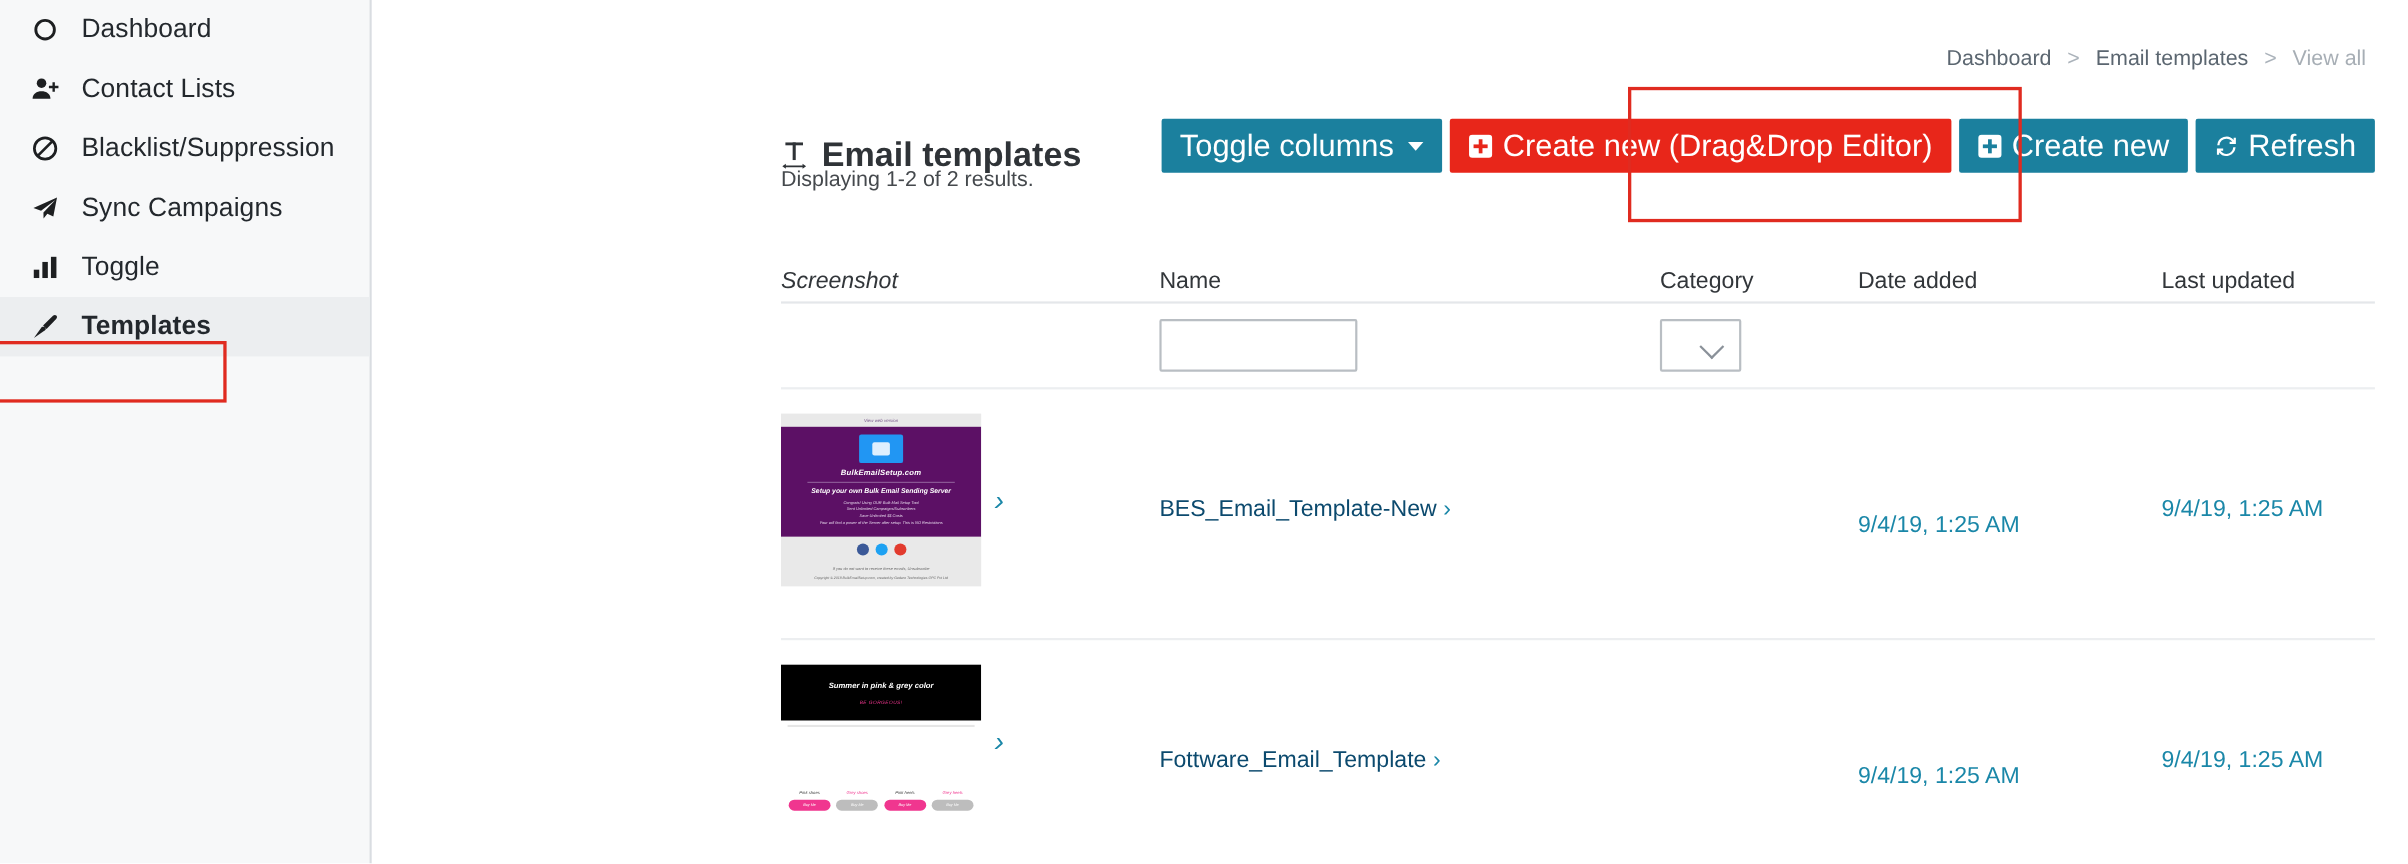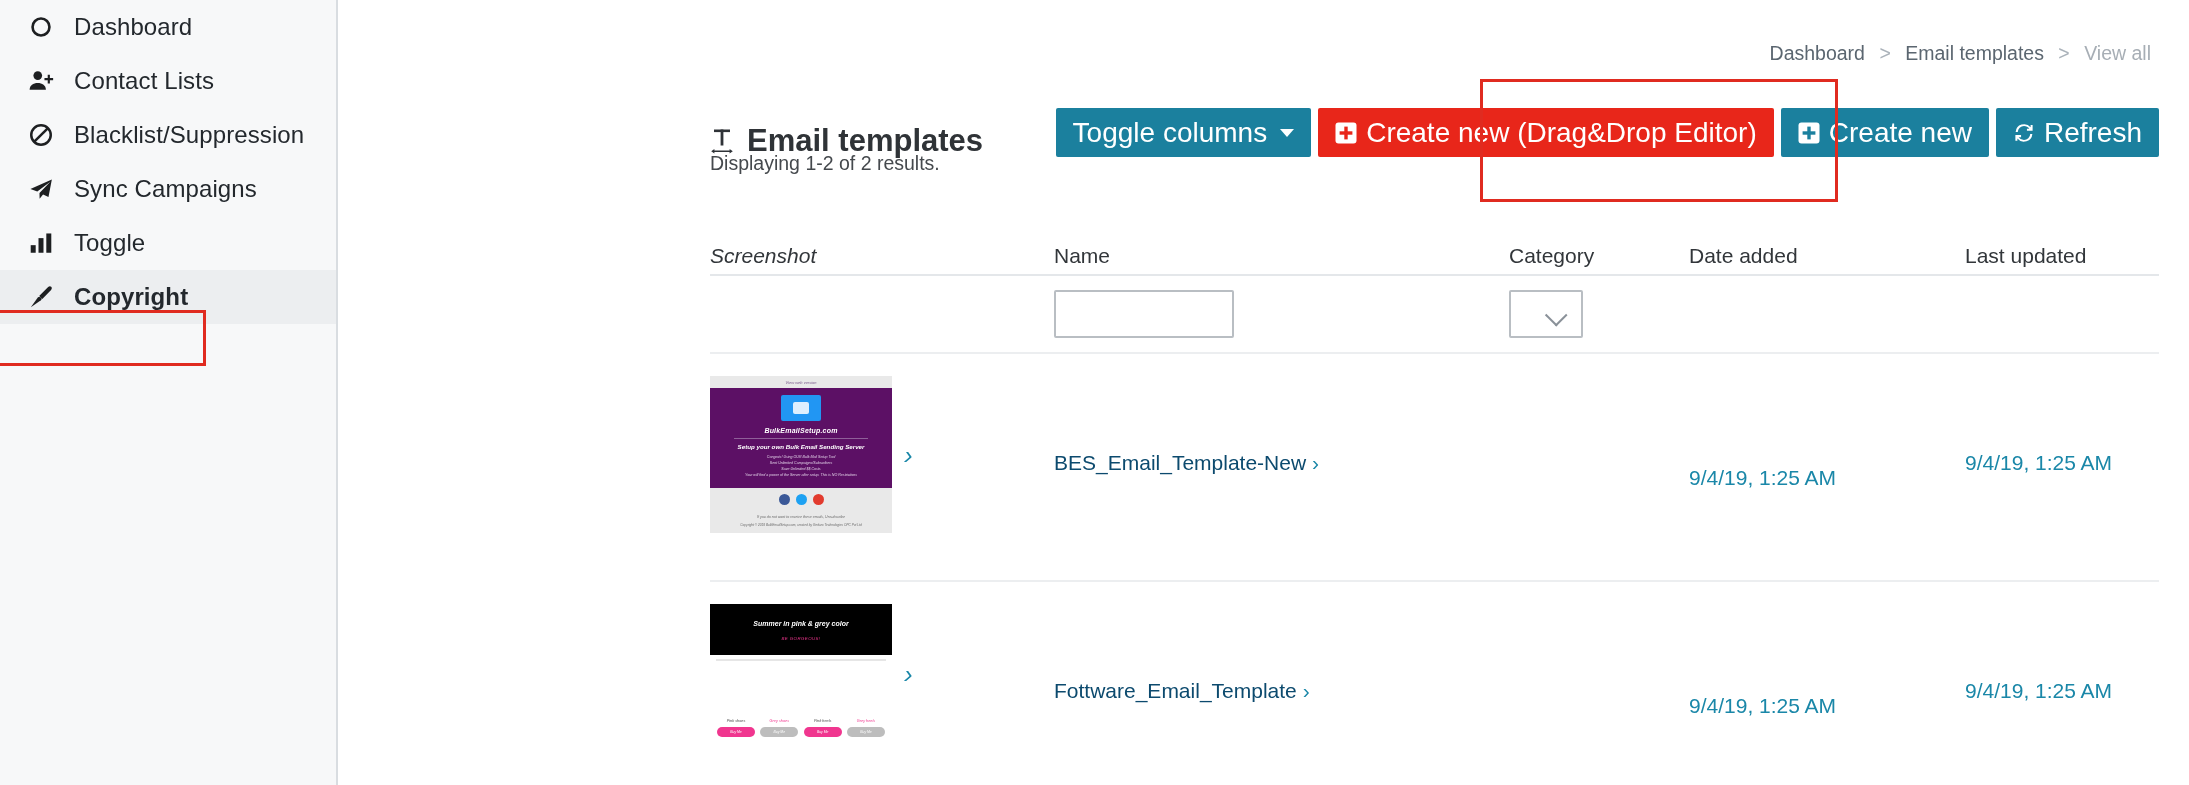--- a/index.html
+++ b/index.html
@@ -350,21 +350,21 @@
       <span class="nav-label">Toggle</span>
     </div>
 
     <div class="nav-item active">
       <span class="nav-ico">
         <svg width="26" height="26" viewBox="0 0 24 24" fill="currentColor">
           <path d="M21.4 2.6c-.8-.8-1.9-.6-2.8.2L10.3 11l2.9 2.9 8.1-8.4c.8-.9 1-2.1.1-2.9z"></path>
           <path d="M9.2 12.3 2.6 21.4l9.3-6.4c.8-.6.9-1.6.3-2.3-.7-.8-1.8-.9-3-.4z"></path>
         </svg>
       </span>
-      <span class="nav-label">Copyright</span>
+      <span class="nav-label">Templates</span>
     </div>
 
 
     <div class="anno-nav"></div>
   </nav>
 
   <main id="main">
 
     <div id="breadcrumb">
       <a>Dashboard</a>

